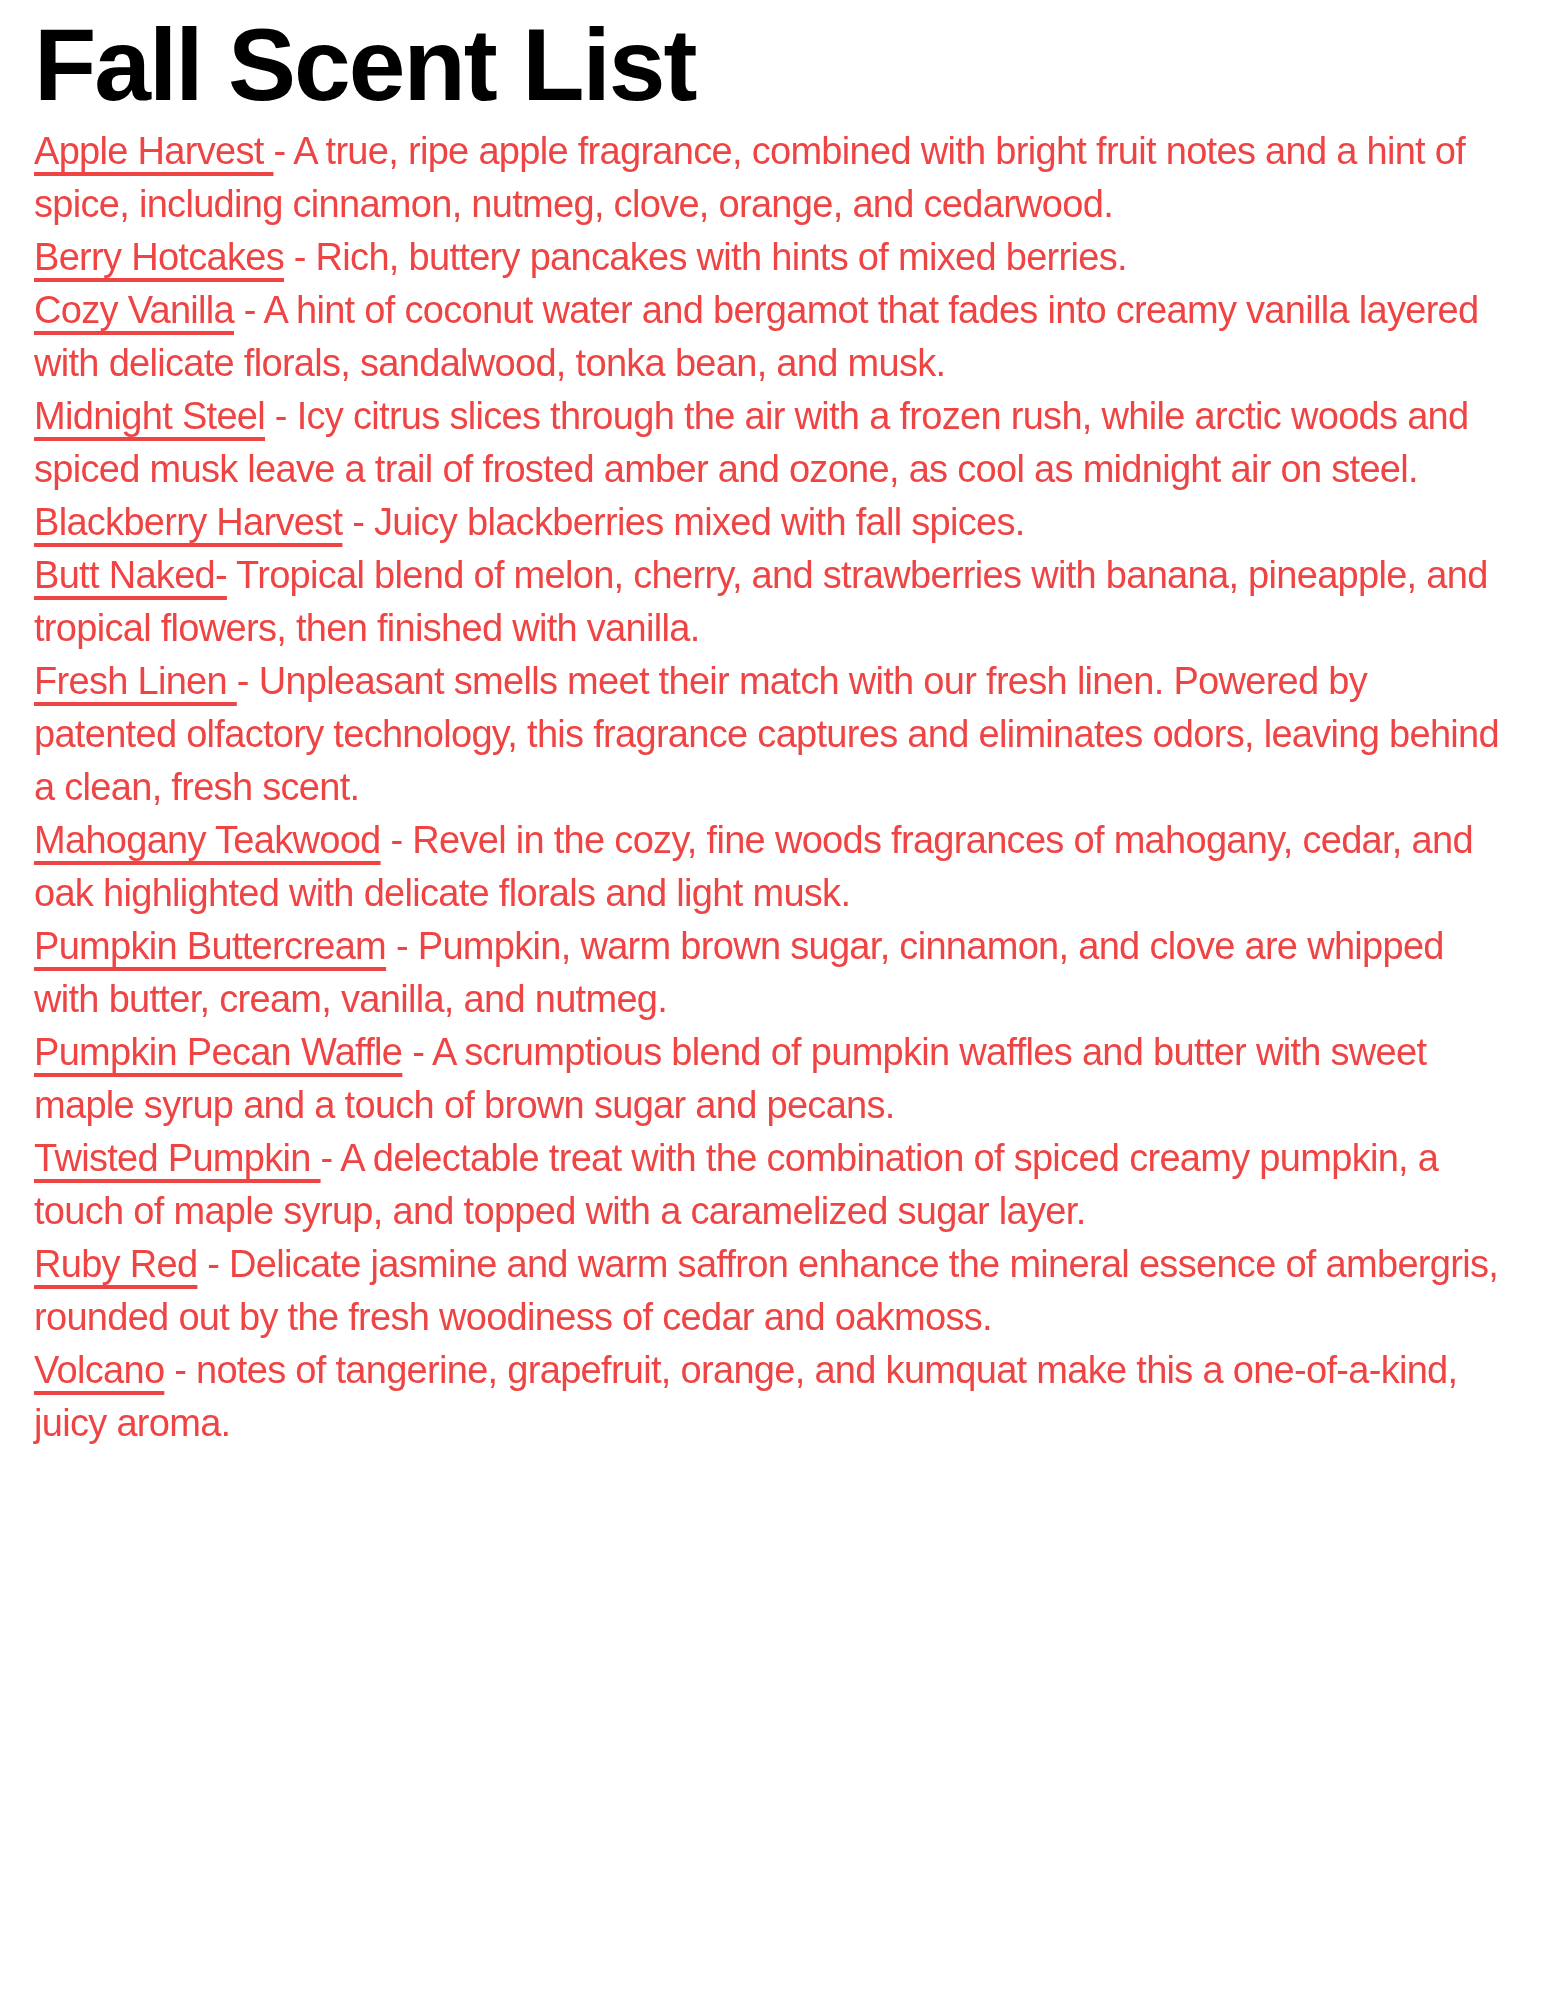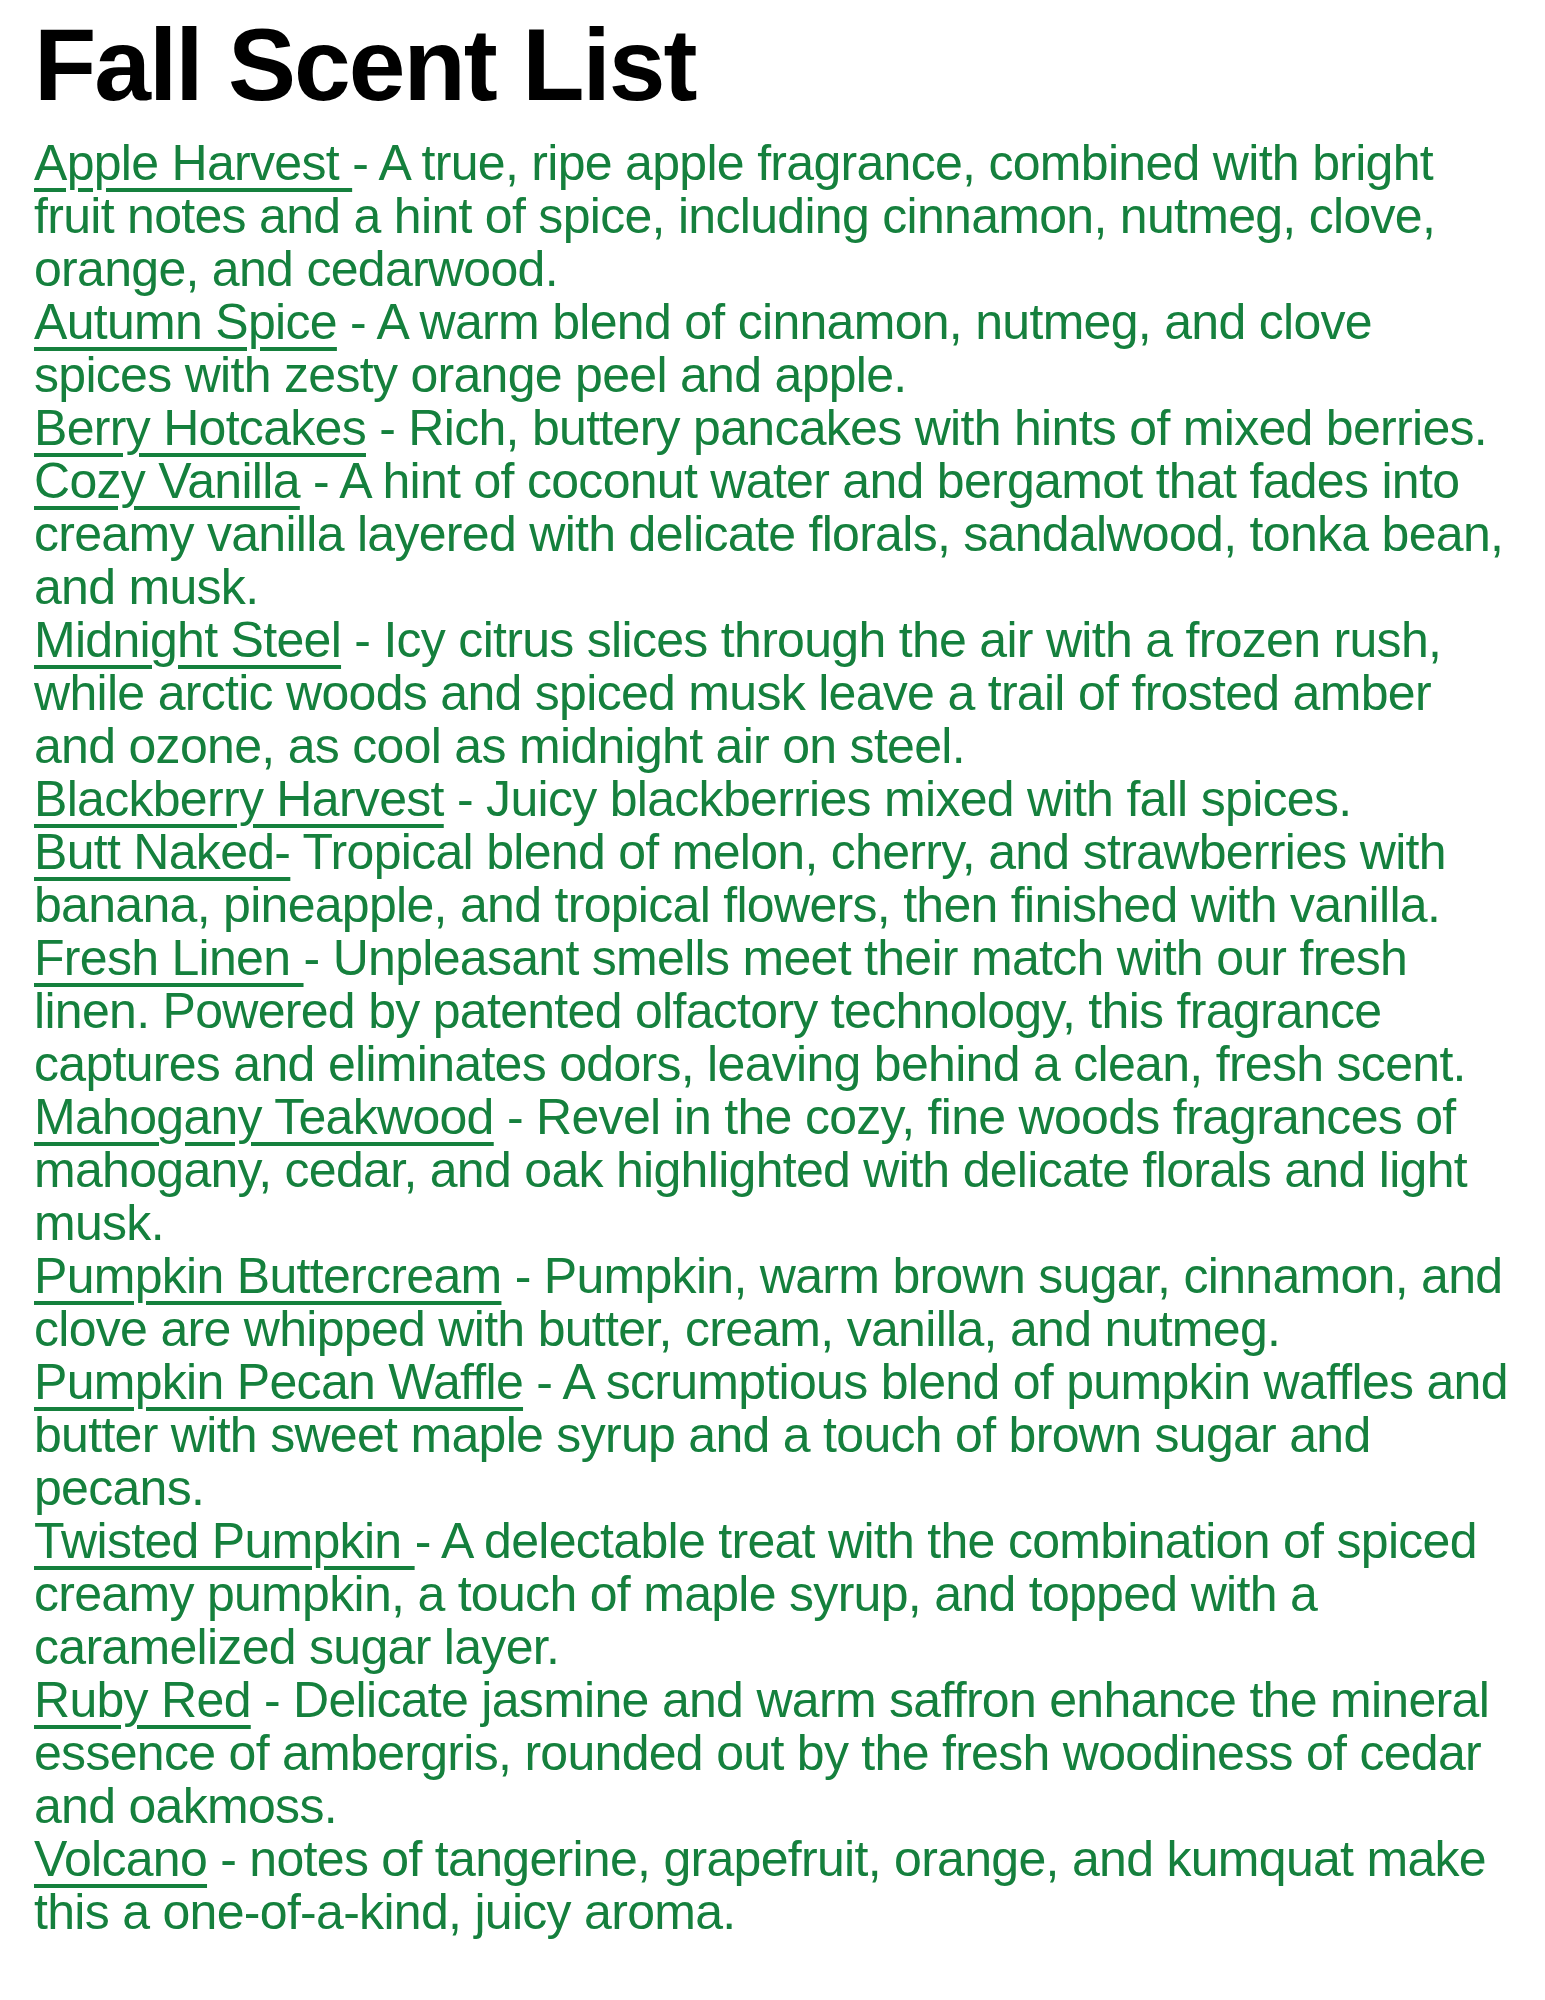--- a/index.html
+++ b/index.html
@@ -22,45 +22,44 @@
     margin: 0;
     padding-top: 12px;
     text-align: left;
     font-size: 102px;
     line-height: 1.05;
     font-weight: 800;
     letter-spacing: -2px;
     color: #000000;
   }
   .scent-list {
-    margin-top: 18px;
-    font-size: 50px;
+    margin-top: 6px;
+    font-size: 38px;
     line-height: 53px;
     letter-spacing: -0.7px;
-    color: #15803d;
+    color: #ef4444;
   }
   .scent {
     margin: 0;
     white-space: pre-wrap;
   }
   .scent-name {
     text-decoration: underline;
     text-decoration-thickness: 4px;
     text-underline-offset: 8px;
   }
 </style>
 </head>
 <body>
 
 <div class="page">
   <h1 class="title">Fall Scent List</h1>
 
   <div class="scent-list">
     <p class="scent"><span class="scent-name">Apple Harvest </span><span class="scent-desc">- A true, ripe apple fragrance, combined with bright fruit notes and a hint of spice, including cinnamon, nutmeg, clove, orange, and cedarwood.</span></p>
-    <p class="scent"><span class="scent-name">Autumn Spice</span><span class="scent-desc"> - A warm blend of cinnamon, nutmeg, and clove spices with zesty orange peel and apple.</span></p>
     <p class="scent"><span class="scent-name">Berry Hotcakes</span><span class="scent-desc"> - Rich, buttery pancakes with hints of mixed berries.</span></p>
     <p class="scent"><span class="scent-name">Cozy Vanilla</span><span class="scent-desc"> - A hint of coconut water and bergamot that fades into creamy vanilla layered with delicate florals, sandalwood, tonka bean, and musk.</span></p>
     <p class="scent"><span class="scent-name">Midnight Steel</span><span class="scent-desc"> - Icy citrus slices through the air with a frozen rush, while arctic woods and spiced musk leave a trail of frosted amber and ozone, as cool as midnight air on steel.</span></p>
     <p class="scent"><span class="scent-name">Blackberry Harvest</span><span class="scent-desc"> - Juicy blackberries mixed with fall spices.</span></p>
     <p class="scent"><span class="scent-name">Butt Naked-</span><span class="scent-desc"> Tropical blend of melon, cherry, and strawberries with banana, pineapple, and tropical flowers, then finished with vanilla.</span></p>
     <p class="scent"><span class="scent-name">Fresh Linen </span><span class="scent-desc">- Unpleasant smells meet their match with our fresh linen. Powered by patented olfactory technology, this fragrance captures and eliminates odors, leaving behind a clean, fresh scent.</span></p>
     <p class="scent"><span class="scent-name">Mahogany Teakwood</span><span class="scent-desc"> - Revel in the cozy, fine woods fragrances of mahogany, cedar, and oak highlighted with delicate florals and light musk.</span></p>
     <p class="scent"><span class="scent-name">Pumpkin Buttercream</span><span class="scent-desc"> - Pumpkin, warm brown sugar, cinnamon, and clove are whipped with butter, cream, vanilla, and nutmeg.</span></p>
     <p class="scent"><span class="scent-name">Pumpkin Pecan Waffle</span><span class="scent-desc"> - A scrumptious blend of pumpkin waffles and butter with sweet maple syrup and a touch of brown sugar and pecans.</span></p>
     <p class="scent"><span class="scent-name">Twisted Pumpkin </span><span class="scent-desc">- A delectable treat with the combination of spiced creamy pumpkin, a touch of maple syrup, and topped with a caramelized sugar layer.</span></p>

